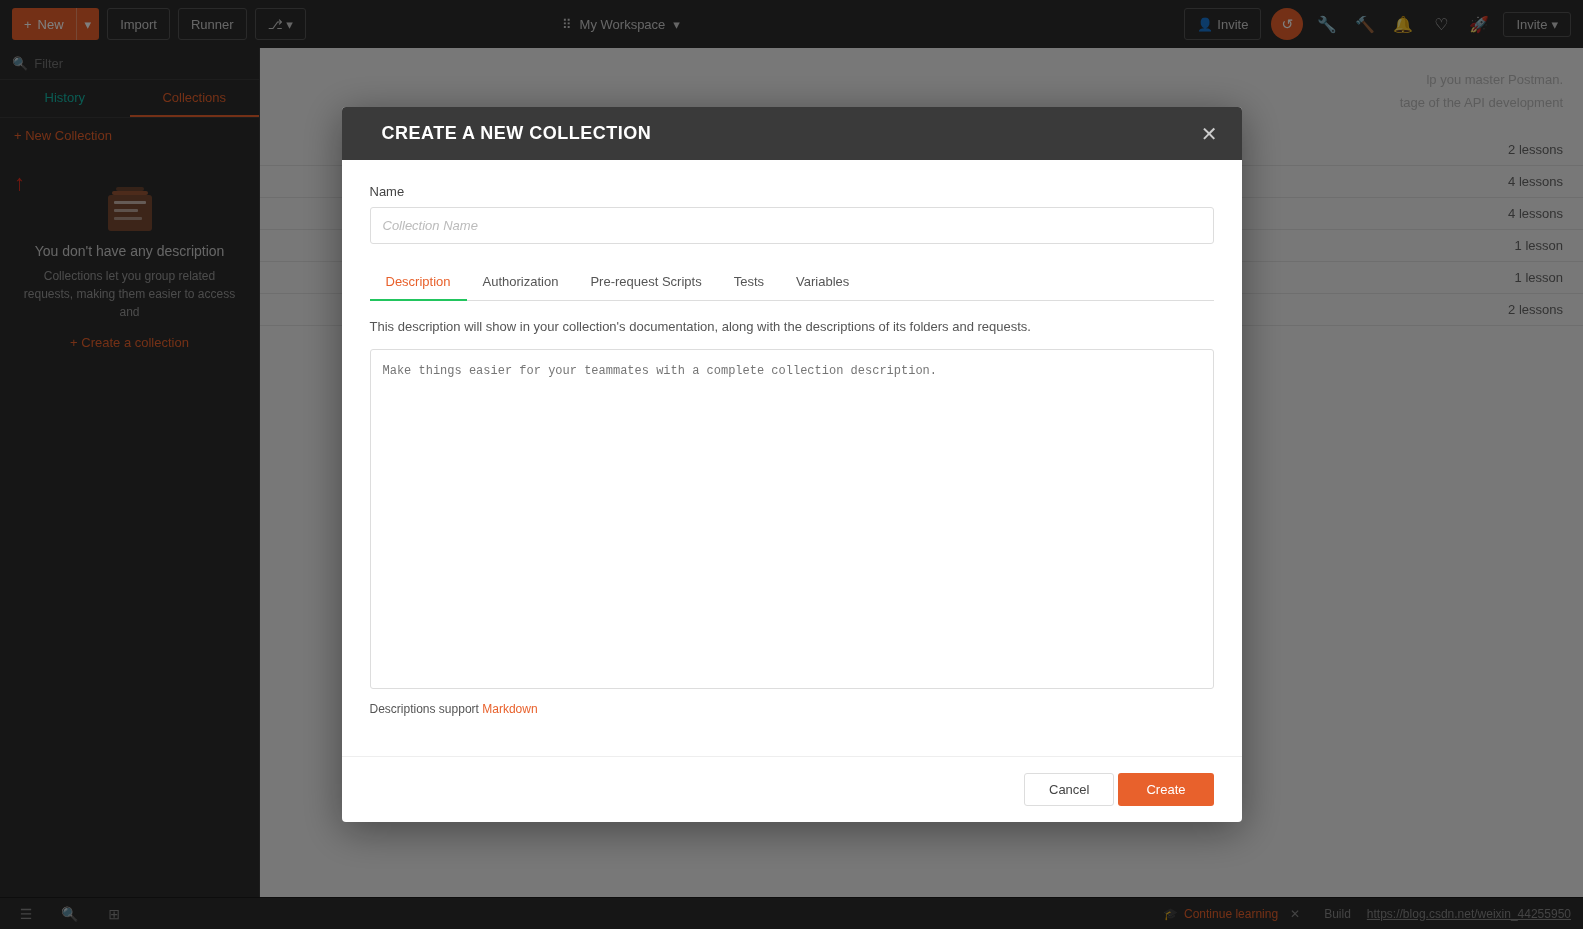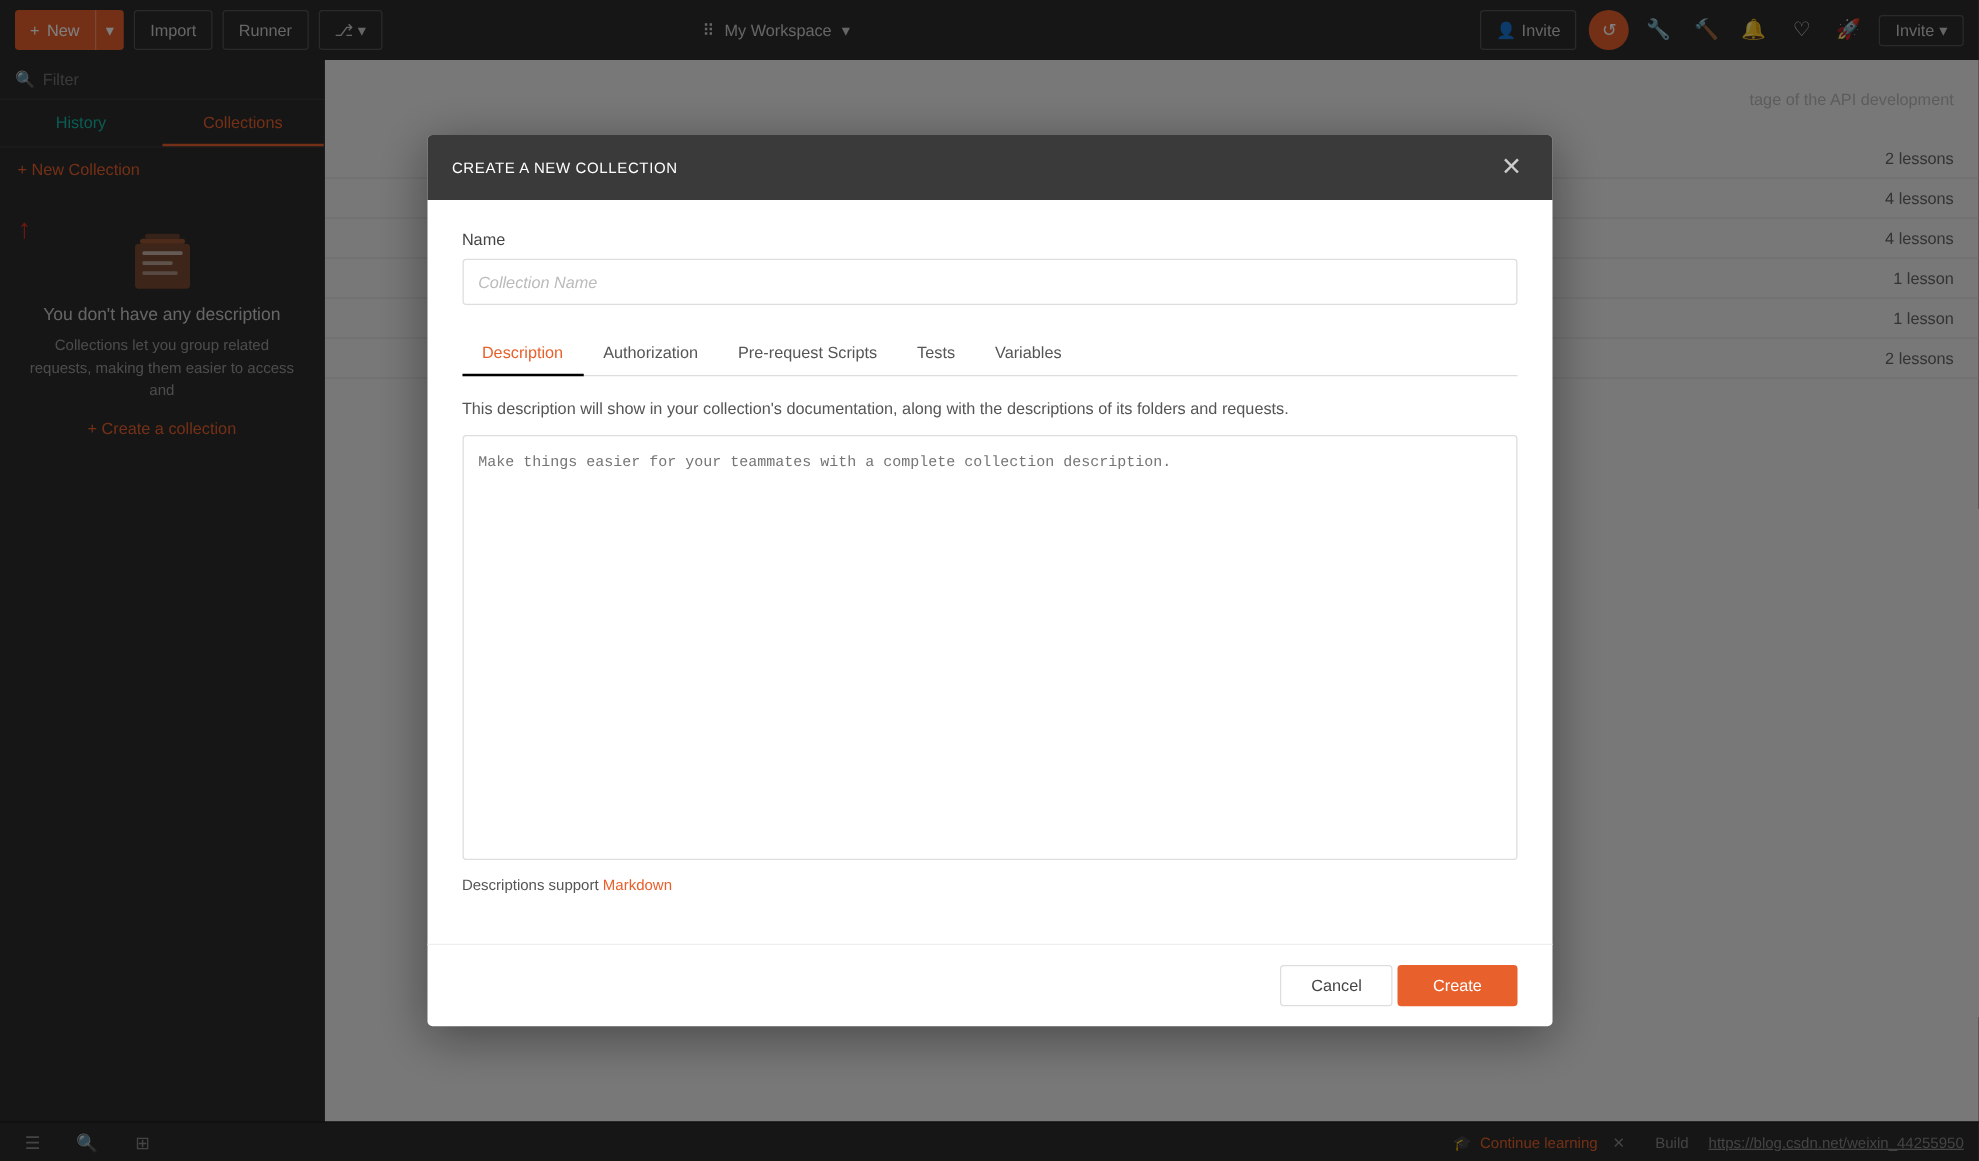--- a/index.html
+++ b/index.html
@@ -48,31 +48,31 @@
     .content-area { flex: 1; background: #f0f0f0; position: relative; overflow: hidden; }
     .content-bg { padding: 20px; opacity: 0.4; }
     .lesson-row { display: flex; justify-content: flex-end; padding: 8px 20px; border-bottom: 1px solid #ddd; color: #666; font-size: 13px; }
 
     
     .overlay { position: fixed; top: 0; left: 0; right: 0; bottom: 0; background: rgba(0,0,0,0.5); z-index: 100; display: flex; align-items: center; justify-content: center; }
 
     
     .modal { background: #fff; border-radius: 4px; width: 900px; max-width: 95vw; box-shadow: 0 8px 40px rgba(0,0,0,0.4); z-index: 101; position: relative; }
     .modal-header { background: #3a3a3a; padding: 16px 20px; display: flex; align-items: center; justify-content: space-between; border-radius: 4px 4px 0 0; }
-    .modal-title { color: #fff; font-size: 12px; font-weight: 400; letter-spacing: 0.5px; }
+    .modal-title { color: #fff; font-size: 18px; font-weight: 700; letter-spacing: 0.5px; margin-left: 20px; }
     .modal-close { background: transparent; border: none; color: #ccc; cursor: pointer; font-size: 20px; line-height: 1; padding: 0 4px; }
     .modal-body { padding: 24px 28px; }
     .field-label { color: #444; font-size: 13px; margin-bottom: 8px; font-weight: 500; }
     .name-input { width: 100%; border: 1px solid #ddd; border-radius: 3px; padding: 10px 12px; font-size: 13px; outline: none; color: #333; font-style: italic; }
     .name-input::placeholder { color: #bbb; }
 
     
     .modal-tabs { display: flex; border-bottom: 1px solid #ddd; margin: 20px 0 0 0; }
     .modal-tab { padding: 10px 16px; color: #555; cursor: pointer; font-size: 13px; border-bottom: 2px solid transparent; margin-bottom: -1px; }
-    .modal-tab.active { color: #e8612c; border-bottom: 2px solid #000000; font-weight: 500; text-align: center; }
+    .modal-tab.active { color: #e8612c; border-bottom: 2px solid #22c55e; font-weight: 500; text-align: center; }
 
     
     .tab-content { padding: 16px 0; }
     .desc-info { color: #555; font-size: 13px; margin-bottom: 12px; line-height: 1.5; }
     .desc-textarea { width: 100%; height: 340px; border: 1px solid #ddd; border-radius: 3px; padding: 12px; font-size: 12px; font-family: 'Courier New', monospace; color: #999; outline: none; resize: none; line-height: 1.6; }
     .markdown-note { font-size: 12px; color: #555; margin-top: 10px; }
     .markdown-link { color: #e8612c; text-decoration: none; cursor: pointer; }
 
     
     .modal-footer { padding: 16px 28px; display: flex; justify-content: flex-end; gap: 4px; border-top: 1px solid #eee; }
@@ -160,20 +160,21 @@
         </svg>
       </div>
       <div class="title">You don't have any description</div>
       <div class="desc">Collections let you group related requests, making them easier to access and</div>
       <div class="create-collection-link">+ Create a collection</div>
     </div>
   </div>
 
   <div class="content-area">
     <div class="content-bg">
+      <div style="text-align:right; color:#666; font-size:13px; padding: 4px 0;">lp you master Postman.</div>
       <div style="text-align:right; color:#666; font-size:13px; padding: 4px 0;">tage of the API development</div>
     </div>
     <div>
       <div class="lesson-row">2 lessons</div>
       <div class="lesson-row">4 lessons</div>
       <div class="lesson-row">4 lessons</div>
       <div class="lesson-row">1 lesson</div>
       <div class="lesson-row">1 lesson</div>
       <div class="lesson-row">2 lessons</div>
     </div>

